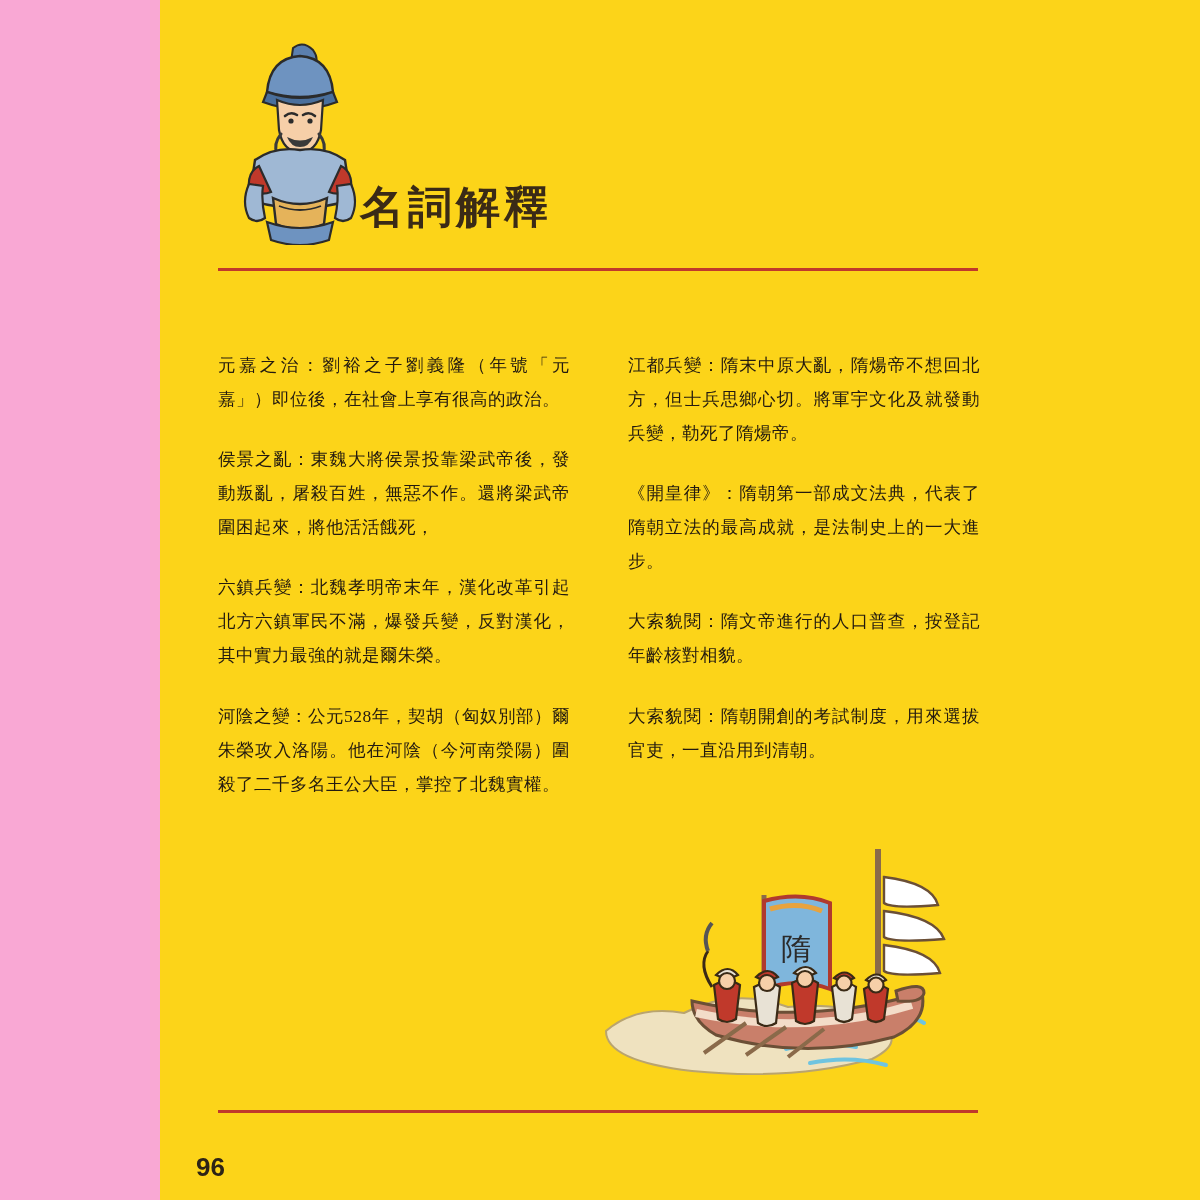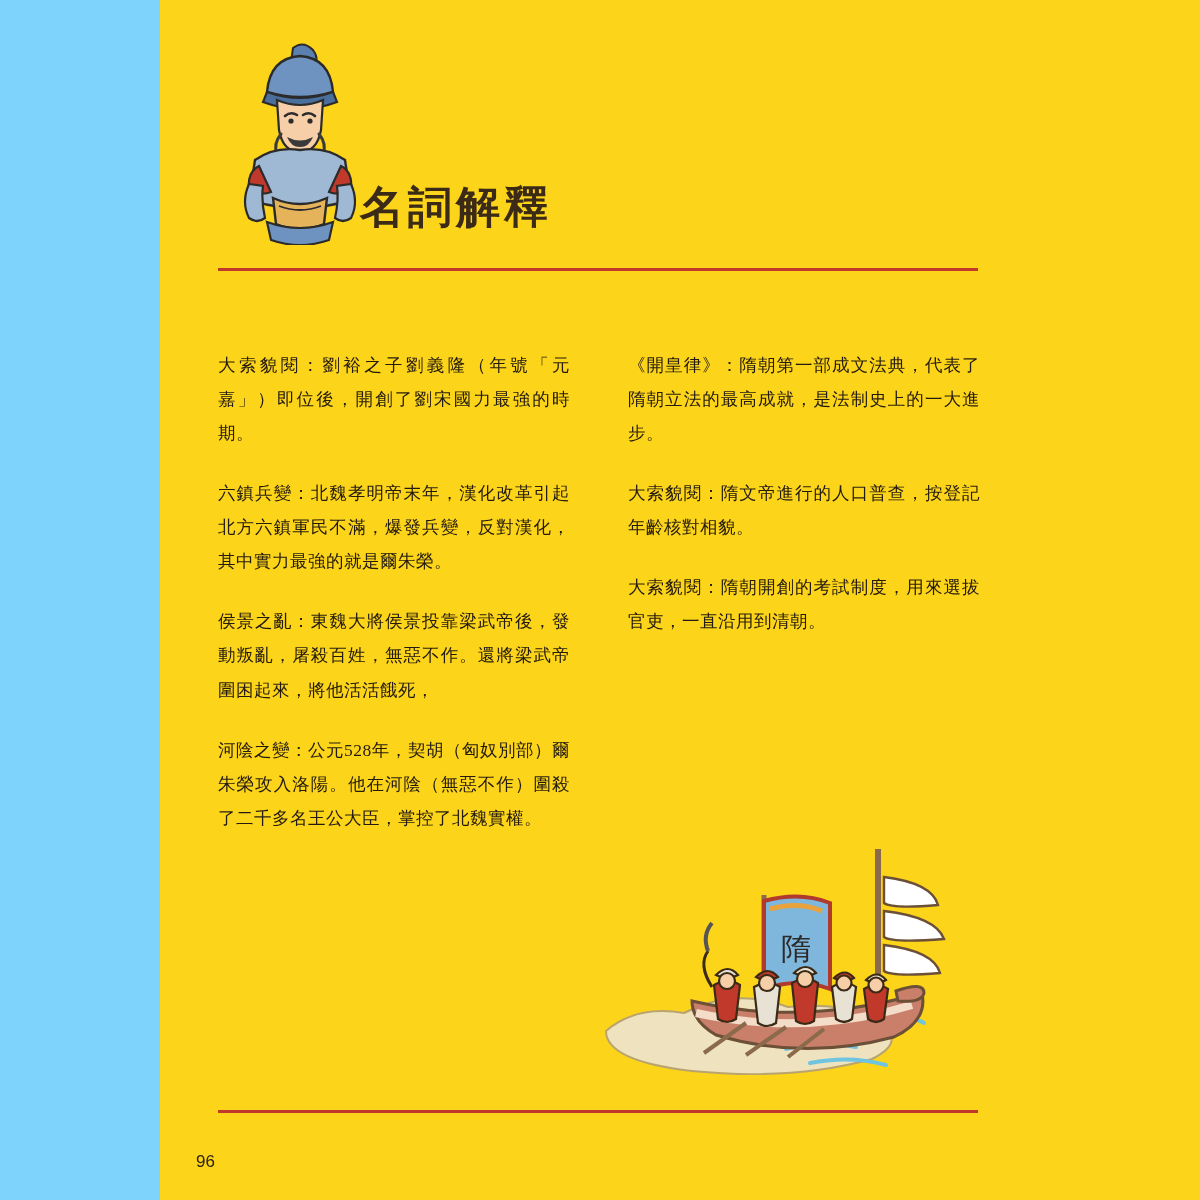--- a/index.html
+++ b/index.html
@@ -11,21 +11,21 @@
     width: 1200px;
     height: 1200px;
     font-family: "Liberation Serif", "DejaVu Serif", serif;
     overflow: hidden;
   }
 
   #page {
     position: relative;
     width: 1200px;
     height: 1200px;
-    background: #7dd3fc;
+    background: #f9a8d4;
   }
 
   
   #page-bg {
     position: absolute;
     left: 160px;
     top: 0;
     width: 1040px;
     height: 1200px;
     background: #fcd419;
@@ -104,22 +104,22 @@
     width: 380px;
     height: 255px;
   }
 
   
   #page-number {
     position: absolute;
     left: 196px;
     top: 1152px;
     font-family: "Liberation Sans", "DejaVu Sans", sans-serif;
-    font-size: 17px;
-    font-weight: normal;
+    font-size: 26px;
+    font-weight: bold;
     color: #2d2416;
   }
 </style>
 </head>
 <body>
 
 <div id="page">
 
   <div id="page-bg"></div>
 
@@ -158,26 +158,27 @@
       <path d="M136 144 q8 18 0 34 q-8 6 -16 0 q4 -18 2 -32 z" fill="#9fb8d4" stroke="#2b2b2b" stroke-width="2.2"></path>
     </svg>
 
     <div id="page-title">名詞解釋</div>
   </div>
 
   <div class="rule" id="rule-top"></div>
 
   <div id="columns">
     <div class="col">
-      <p class="entry">大索貌閱：劉裕之子劉義隆（年號「元嘉」）即位後，開創了劉宋國力最強的時期。</p>
+      <p class="entry">元嘉之治：劉裕之子劉義隆（年號「元嘉」）即位後，在社會上享有很高的政治。</p>
+      <p class="entry">侯景之亂：東魏大將侯景投靠梁武帝後，發動叛亂，屠殺百姓，無惡不作。還將梁武帝圍困起來，將他活活餓死，</p>
       <p class="entry">六鎮兵變：北魏孝明帝末年，漢化改革引起北方六鎮軍民不滿，爆發兵變，反對漢化，其中實力最強的就是爾朱榮。</p>
-      <p class="entry">侯景之亂：東魏大將侯景投靠梁武帝後，發動叛亂，屠殺百姓，無惡不作。還將梁武帝圍困起來，將他活活餓死，</p>
-      <p class="entry">河陰之變：公元528年，契胡（匈奴別部）爾朱榮攻入洛陽。他在河陰（無惡不作）圍殺了二千多名王公大臣，掌控了北魏實權。</p>
+      <p class="entry">河陰之變：公元528年，契胡（匈奴別部）爾朱榮攻入洛陽。他在河陰（今河南滎陽）圍殺了二千多名王公大臣，掌控了北魏實權。</p>
     </div>
     <div class="col">
+      <p class="entry">江都兵變：隋末中原大亂，隋煬帝不想回北方，但士兵思鄉心切。將軍宇文化及就發動兵變，勒死了隋煬帝。</p>
       <p class="entry">《開皇律》：隋朝第一部成文法典，代表了隋朝立法的最高成就，是法制史上的一大進步。</p>
       <p class="entry">大索貌閱：隋文帝進行的人口普查，按登記年齡核對相貌。</p>
       <p class="entry">大索貌閱：隋朝開創的考試制度，用來選拔官吏，一直沿用到清朝。</p>
     </div>
   </div>
 
   <svg id="ship-art" viewBox="0 0 380 255" xmlns="http://www.w3.org/2000/svg">
 
     <path d="M10 196 q30 -26 78 -18 q50 -26 104 -6 q60 -6 90 16 q30 18 -6 36 q-80 22 -180 12 q-86 -10 -86 -40 z" fill="#efe2bf" stroke="#b9a46f" stroke-width="2"></path>
 

